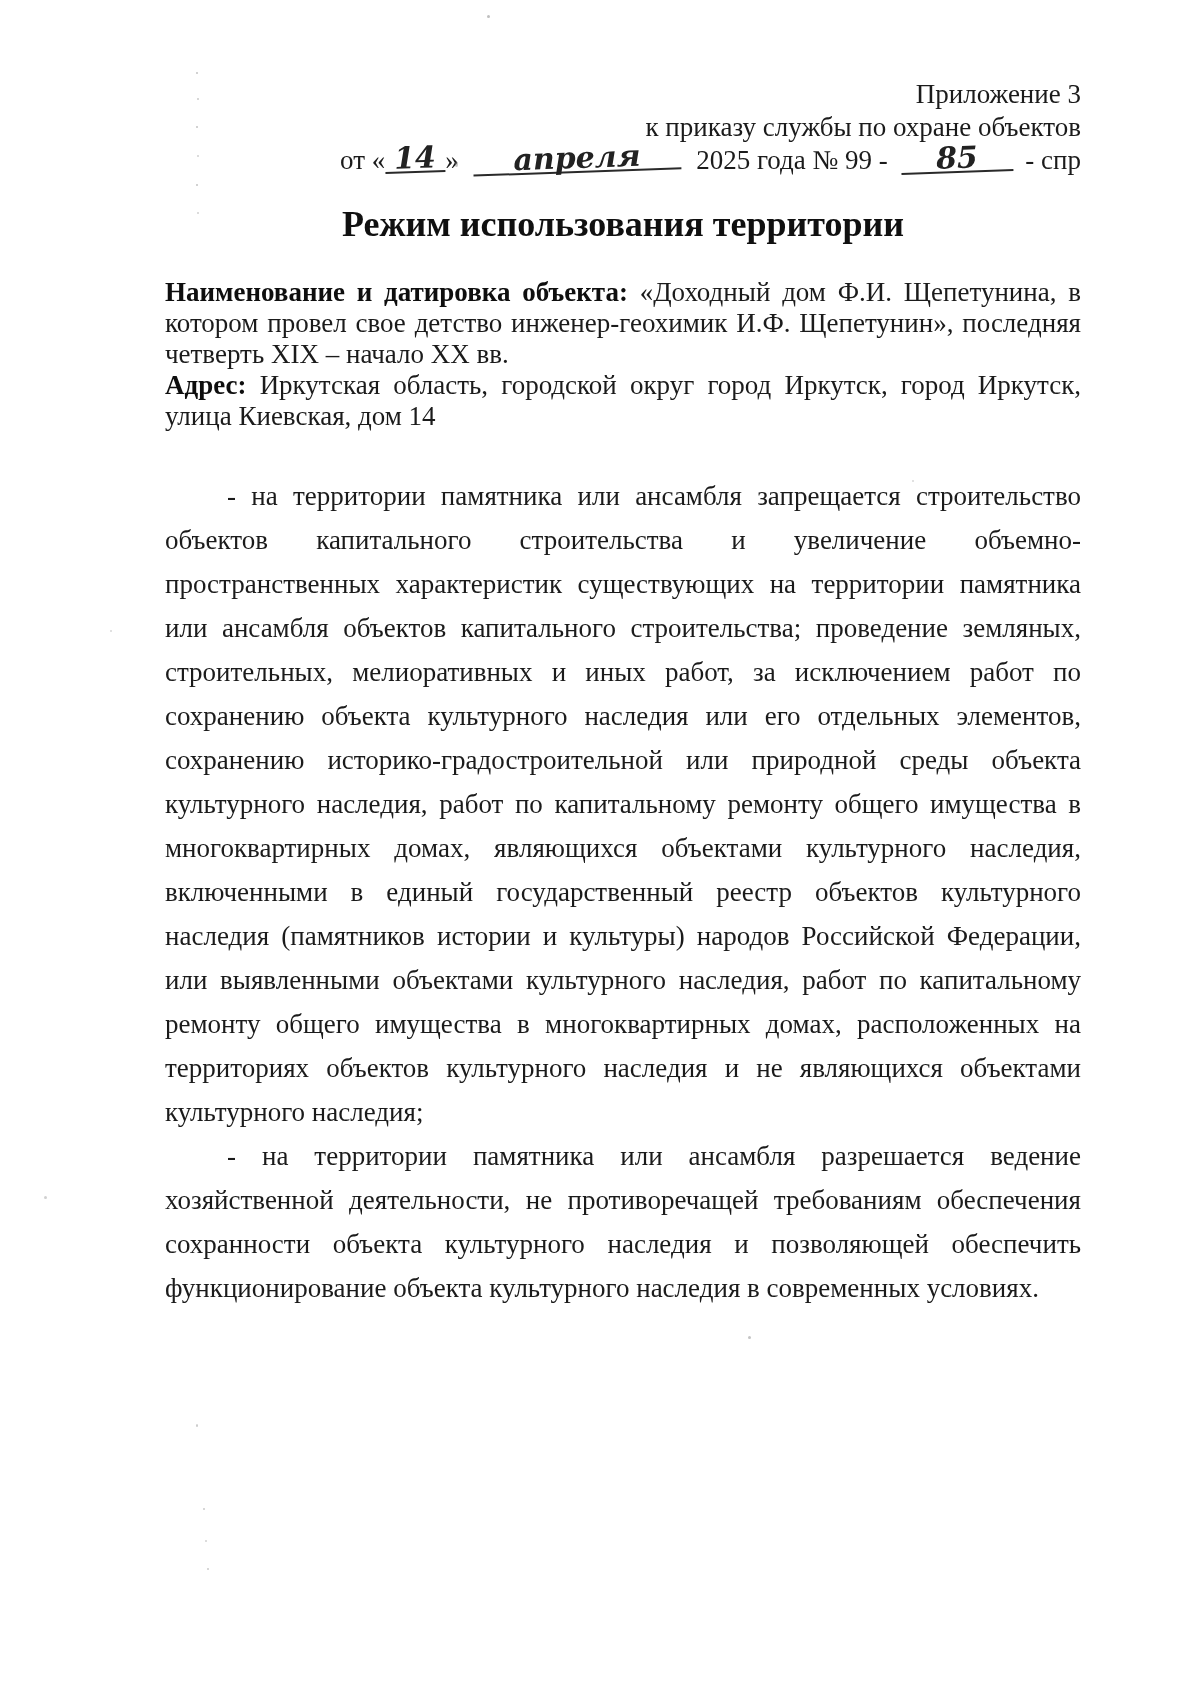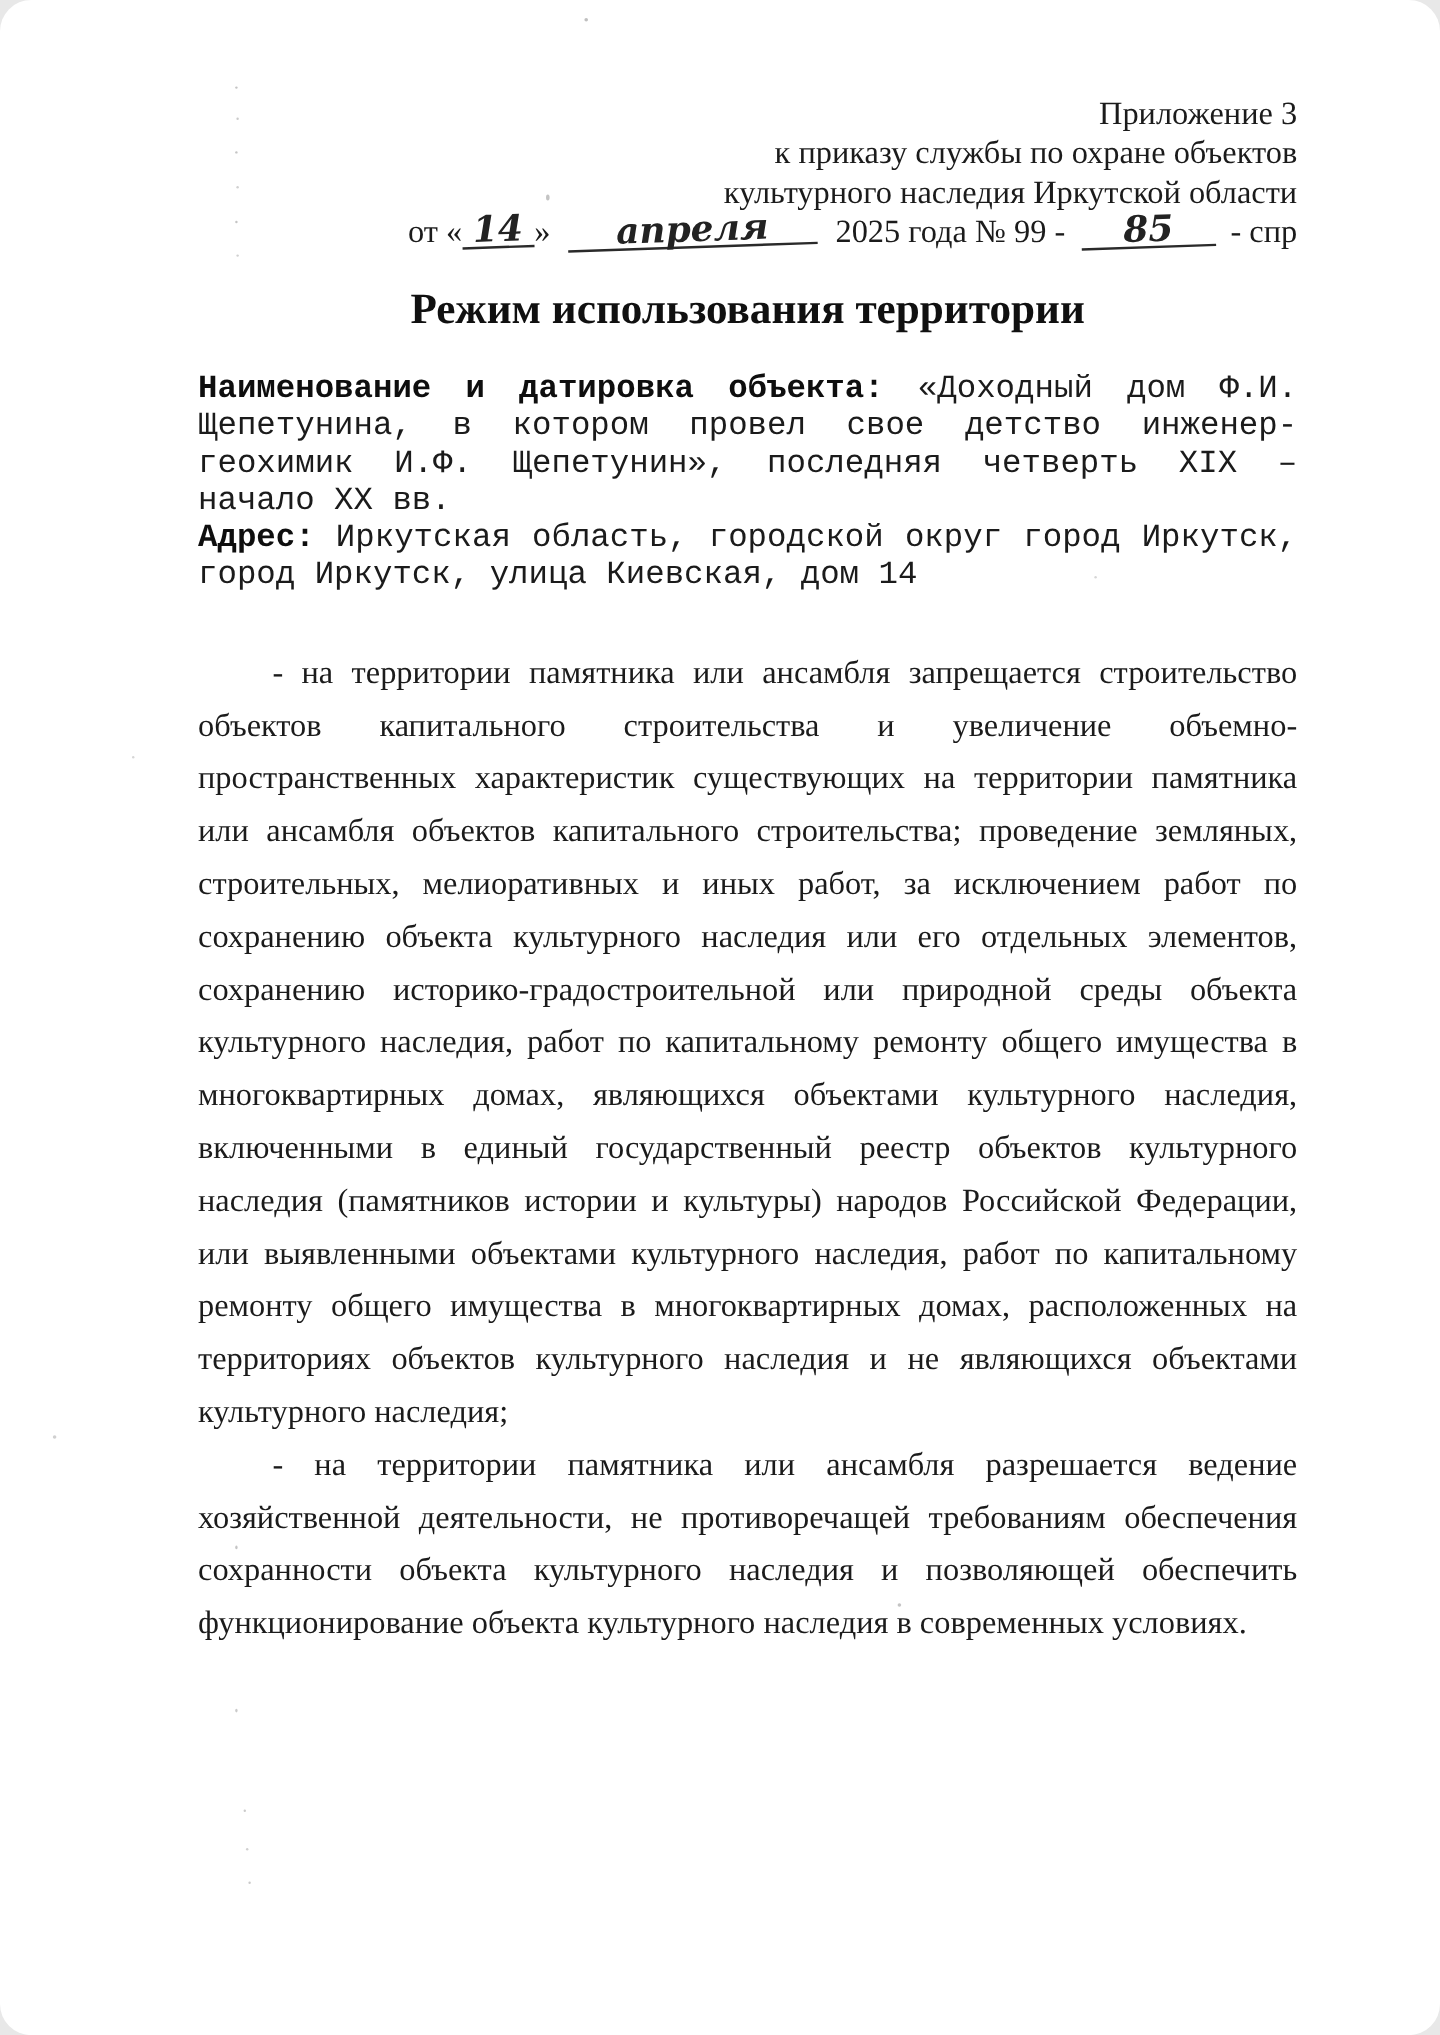--- a/index.html
+++ b/index.html
@@ -6,21 +6,20 @@
   .page {
     position: relative;
     width: 1200px;
     height: 1696px;
     margin: 0 auto;
     background: #ffffff;
     color: #1b1b1b;
     font-family: "Liberation Serif", "DejaVu Serif", serif;
     font-size: 27px;
     overflow: hidden;
-    border-radius: 26px;
   }
   .content {
     position: absolute;
     left: 165px;
     top: 78px;
     width: 916px;
   }
   
   .appendix-header {
     text-align: right;
@@ -53,21 +52,20 @@
     font-size: 36px;
     line-height: 34px;
     color: #101010;
   }
   
   .object-block { margin-top: 36px; }
   .meta-par {
     margin: 0;
     text-align: justify;
     line-height: 31px;
-    font-family: Liberation Mono, monospace;
   }
   .meta-par b { color: #0e0e0e; }
   
   .body-block { margin-top: 42px; }
   .body-par {
     margin: 0;
     text-align: justify;
     text-indent: 62px;
     line-height: 44px;
   }
@@ -84,21 +82,20 @@
 </head>
 <body>
 
 <div class="page">
 
   <div class="content">
 
     <div class="appendix-header">
       <div>Приложение 3</div>
       <div>к приказу службы по охране объектов</div>
-      <div>культурного наследия Иркутской области</div>
       <div class="date-line"><span>от «</span><span class="hw hw-day">14</span><span>»</span> <span class="hw hw-month">апреля</span> <span>2025 года № 99 -</span> <span class="hw hw-number">85</span> <span>- спр</span></div>
     </div>
 
     <div class="doc-title">
       <div>Режим использования территории</div>
     </div>
 
     <div class="object-block">
       <p class="meta-par"><b>Наименование и датировка объекта:</b> <span>«Доходный дом Ф.И. Щепетунина, в котором провел свое детство инженер-геохимик И.Ф. Щепетунин», последняя четверть XIX – начало XX вв.</span></p>
       <p class="meta-par"><b>Адрес:</b> <span>Иркутская область, городской округ город Иркутск, город Иркутск, улица Киевская, дом 14</span></p>

